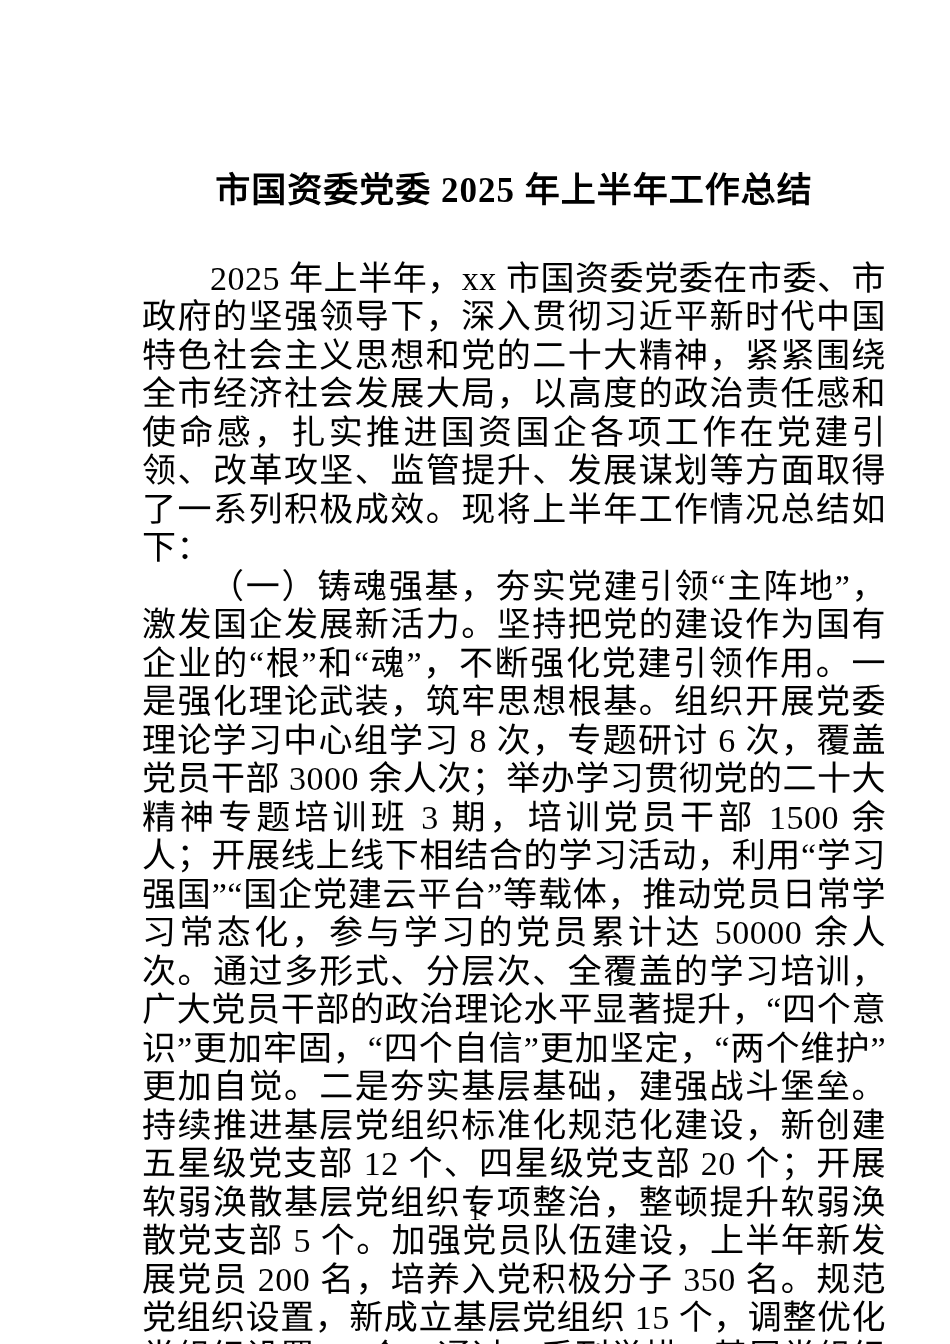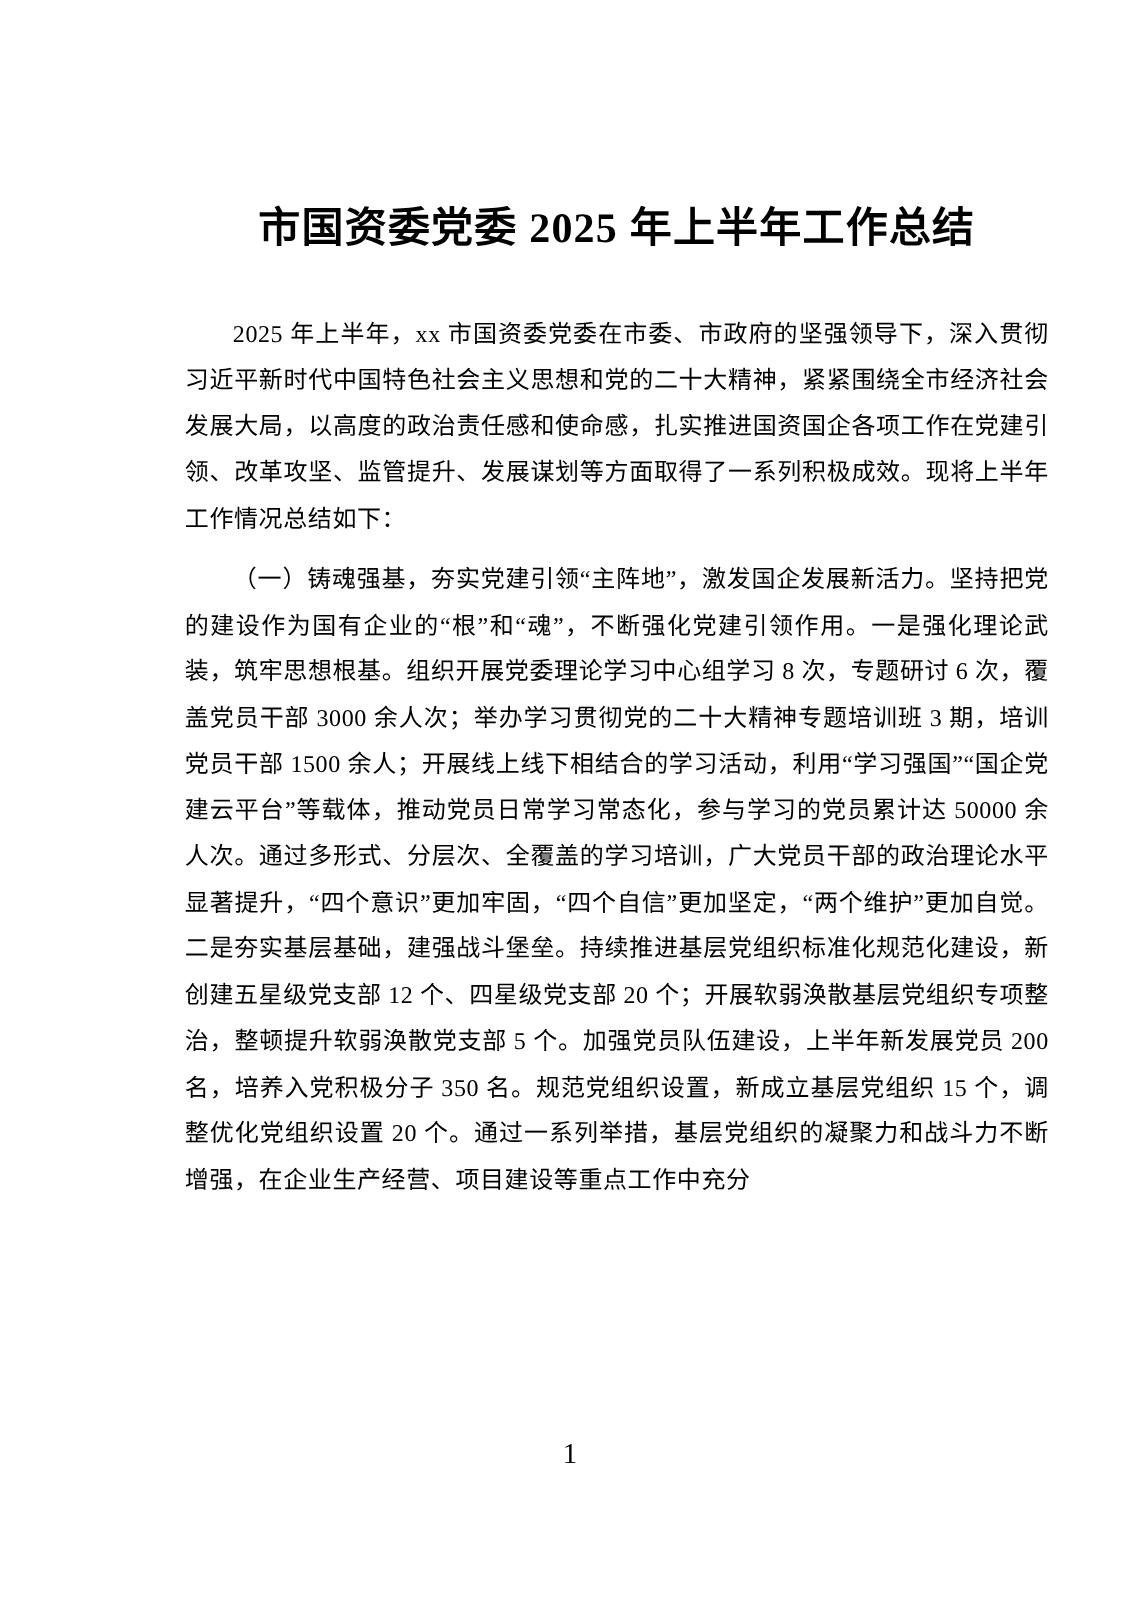--- a/index.html
+++ b/index.html
@@ -21,22 +21,22 @@
   }
   .title {
     margin: 0 0 46px 0;
     font-size: 35px;
     line-height: 1.3;
     font-weight: bold;
     text-align: center;
     letter-spacing: 1px;
   }
   .para {
-    margin: 12px;
-    font-size: 20px;
+    margin: 0;
+    font-size: 34px;
     line-height: 38.5px;
     text-align: justify;
     text-indent: 2em;
     letter-spacing: 0.5px;
     word-break: break-all;
   }
   .page-number {
     position: absolute;
     left: 0;
     right: 0;

